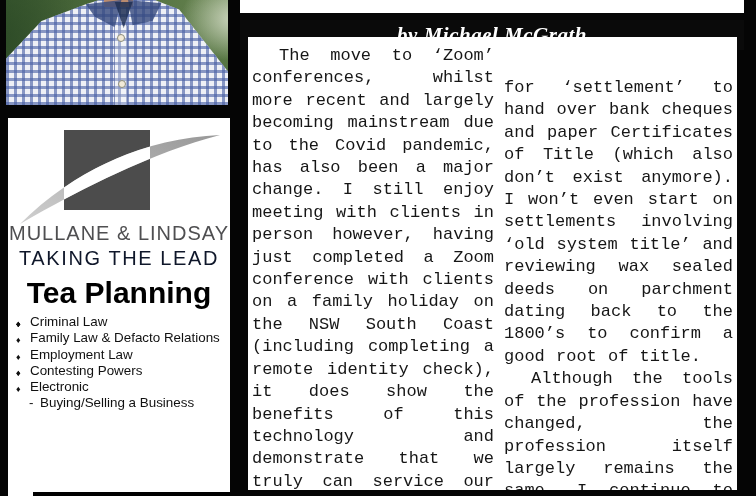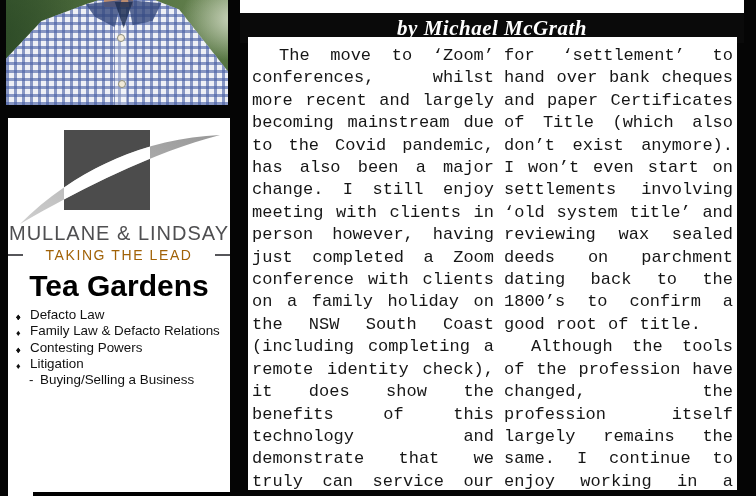--- a/index.html
+++ b/index.html
@@ -34,42 +34,42 @@
   .btn.b1{left:111px;top:34px;} .btn.b2{left:112px;top:80px;}
 
   
   .info-box{position:absolute;left:8px;top:118px;width:222px;height:378px;
     background:#fff;color:#000;}
   .logo-svg{display:block;margin:0 auto;}
   .firm-name{margin-top:-6px;text-align:center;font-size:20px;letter-spacing:1px;
     color:#4f4f51;white-space:nowrap;}
   .tagline-row{display:flex;align-items:center;justify-content:center;margin-top:2px;}
   .tag-dash{width:27px;height:2px;background:#56565a;}
-  .tagline{margin:0 22px;font-size:14px;letter-spacing:1.6px;color:#a16207;white-space:nowrap;}
+  .tagline{margin:0 22px;font-size:20px;letter-spacing:1.6px;color:#0f172a;white-space:nowrap;}
   .location-heading{margin:6px 0 4px 0;text-align:center;font-size:30px;font-weight:bold;
     letter-spacing:0;color:#000;}
   .services{list-style:none;margin:0;padding:0 2px 0 4px;font-size:13.4px;line-height:16.3px;
     color:#111;}
   .services li{position:relative;}
   .services li.bullet{padding-left:18px;}
   .services li.bullet .glyph{position:absolute;left:4px;top:2px;font-size:9px;}
   .services li.sub{padding-left:28px;}
   .services li.sub .glyph{position:absolute;left:17px;top:0;font-size:13.4px;}
   .box-bottom-rule{position:absolute;left:25px;bottom:0;width:197px;height:4px;background:#000;}
 
   
   .top-strip{position:absolute;left:240px;top:0;width:504px;height:13px;background:#fff;}
-  .byline-banner{position:absolute;left:240px;top:13px;width:504px;height:30px;
+  .byline-banner{position:absolute;left:240px;top:20px;width:504px;height:30px;
     background:#0a0a0a;display:flex;align-items:center;justify-content:center;}
   .byline{color:#fff;font-family:"Liberation Serif",serif;font-style:italic;font-weight:bold;
     font-size:21px;letter-spacing:.5px;}
   .article{position:absolute;left:248px;top:37px;width:489px;height:453px;background:#fff;
     box-sizing:border-box;padding:8px 4px 8px 4px;display:flex;overflow:hidden;font-family:Liberation Mono, monospace;}
   .article-col{width:242px;}
-  .article-col + .article-col{margin-left:10px;width:229px;}
+  .article-col + .article-col{margin-left:10px;width:229px;margin-top:32px;}
   .para{margin:0;font-size:17px;line-height:22.4px;color:#161616;text-align:justify;
     word-spacing:1px;}
   .para.indent{text-indent:27px;}
 </style>
 </head>
 <body>
 
 <div class="page">
 
   <div class="photo">
@@ -97,31 +97,31 @@
       <rect x="56" y="12" width="86" height="80" fill="#4c4c4c"></rect>
       <path d="M12 106 C66 52 138 20 212 17 C146 34 74 70 12 106 Z" fill="url(#swooshGrad)"></path>
       <path d="M12 106 C66 52 138 20 212 17 C146 34 74 70 12 106 Z" fill="#ffffff" clip-path="url(#sqClip)"></path>
     </svg>
     <div class="firm-name">MULLANE &amp; LINDSAY</div>
     <div class="tagline-row">
       <span class="tag-dash"></span>
       <span class="tagline">TAKING THE LEAD</span>
       <span class="tag-dash"></span>
     </div>
-    <div class="location-heading">Tea Gardens</div>
+    <div class="location-heading">Tea Planning</div>
     <ul class="services" id="services-list">
         <li class="bullet"><span class="glyph">♦</span></li>
         <li class="bullet"><span class="glyph">♦</span></li>
         <li class="bullet"><span class="glyph">♦</span></li>
-        <li class="bullet"><span class="glyph">♦</span><span>Defacto Law</span></li>
+        <li class="bullet"><span class="glyph">♦</span><span>Criminal Law</span></li>
         <li class="bullet"><span class="glyph">♦</span><span>Family Law &amp; Defacto Relations</span></li>
-        <li class="bullet"><span class="glyph">♦</span></li>
+        <li class="bullet"><span class="glyph">♦</span><span>Employment Law</span></li>
         <li class="bullet"><span class="glyph">♦</span></li>
         <li class="bullet"><span class="glyph">♦</span><span>Contesting Powers</span></li>
-        <li class="bullet"><span class="glyph">♦</span><span>Litigation</span></li>
+        <li class="bullet"><span class="glyph">♦</span><span>Electronic</span></li>
         <li class="sub"><span class="glyph">-</span><span>Buying/Selling a Business</span></li>
       </ul>
     <div class="box-bottom-rule"></div>
   </div>
 
   <div class="top-strip"></div>
   <div class="byline-banner">
     <span class="byline">by Michael McGrath</span>
   </div>
   <div class="article">

